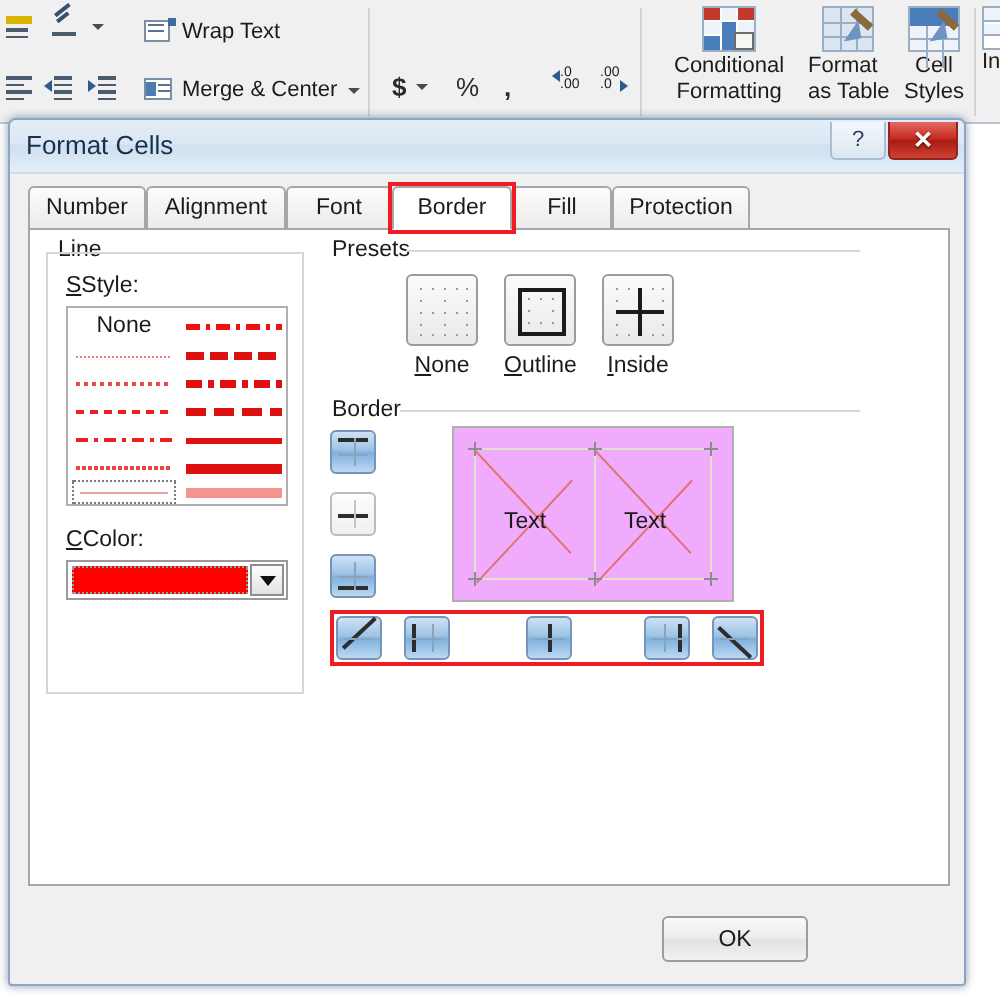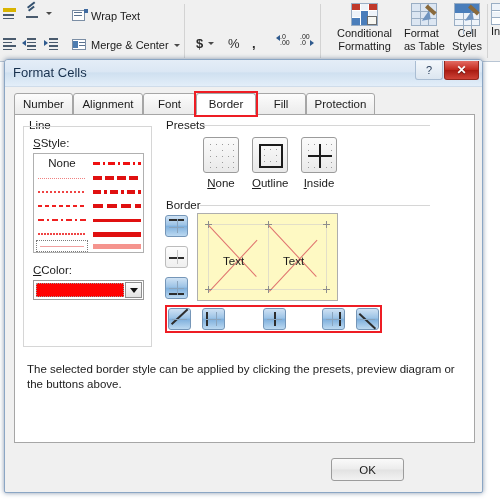--- a/index.html
+++ b/index.html
@@ -223,21 +223,21 @@
   .bd-line { position: absolute; background: #2d2d2d; }
   .bd-dot { position: absolute; background: #8aa4bd; }
 
   .bd-highlight {
     position: absolute; border: 2px solid #ee1d24; z-index: 6;
   }
 
   
   .preview {
     position: absolute;
-    background: #fef9c3; border: 1px solid #aeaeae;
+    background: #f0abfc; border: 1px solid #aeaeae; margin-left: 29px;
   }
   .pv-cellline { position: absolute; background: #e3dfc8; }
   .pv-diag { position: absolute; background: #e0736f; transform-origin: 0 0; }
   .pv-text {
     position: absolute; font-size: 11.5px; color: #1b1b1b;
   }
   .pv-handle { position: absolute; background: #8d8d8d; }
 
   
   .helptext {
@@ -655,19 +655,18 @@
       </div>
       <div class="bd-btn" style="left:341px; top:193px; width:23px; height:22px;">
         <div class="bd-inner">
           <span class="bd-line" style="left:0; top:1px; width:22px; height:1.6px; transform:rotate(43deg); transform-origin:0 0;"></span>
           <span class="bd-dot" style="left:0; top:7px; right:0; height:1px;"></span>
         </div>
       </div>
 
       <div class="bd-highlight" style="left:150px; top:190px; width:217px; height:28px;"></div>
 
-      <div class="helptext" style="left:12px; top:247px; width:440px;">The selected border style can be applied by clicking the presets, preview diagram or the buttons above.</div>
     </div>
 
     <div class="dlgbtn" style="left:326px; top:398px;">OK</div>
   </div>
 
 </div>
 
 </body></html>

